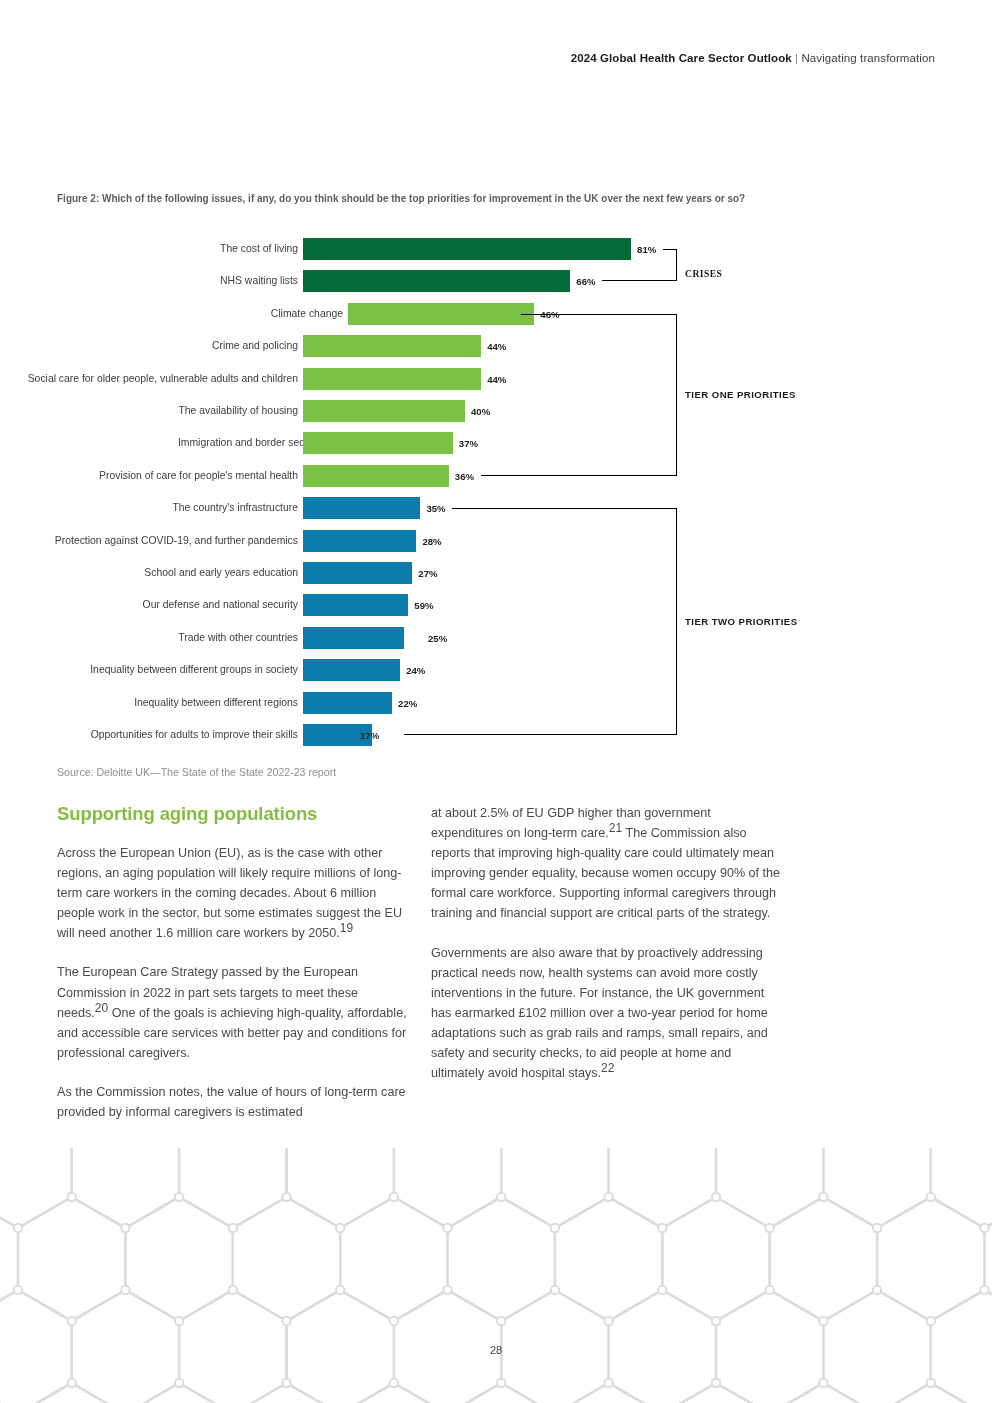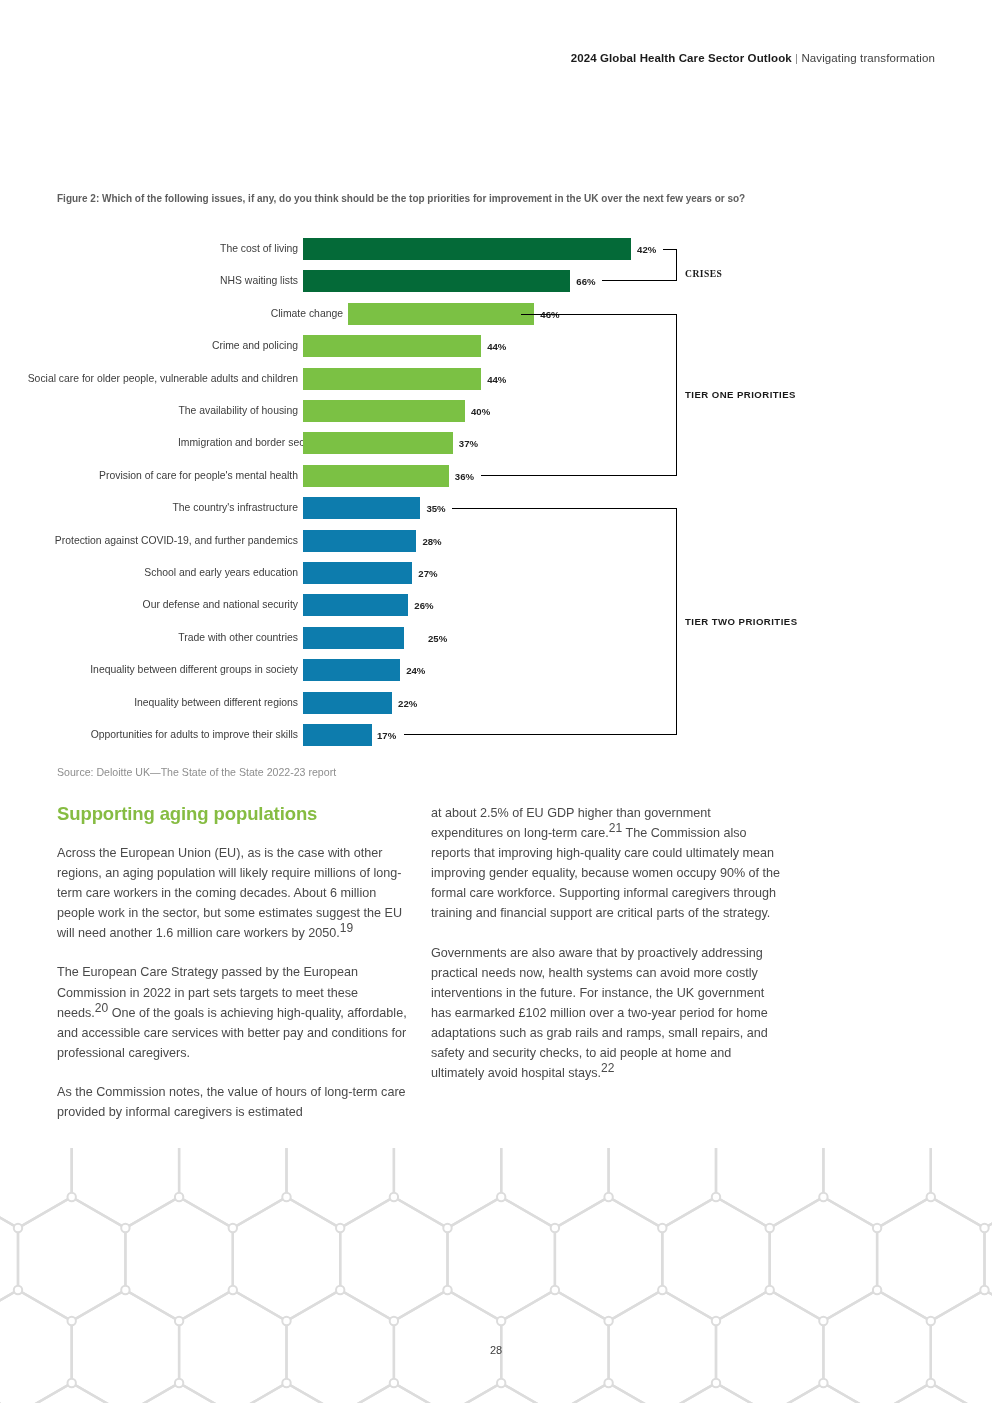--- a/index.html
+++ b/index.html
@@ -82,21 +82,21 @@
     <span class="sep">|</span>
     <span class="light">Navigating transformation</span>
   </div>
 
   <div class="fig-title">Figure 2: Which of the following issues, if any, do you think should be the top priorities for improvement in the UK over the next few years or so?</div>
 
   <div class="chart" id="chart">
       <div class="row" style="top: 0px; width: 992px;">
         <div class="cat">The cost of living</div>
         <div class="bar" style="width: 328.05px; background: rgb(4, 106, 56);"></div>
-        <div class="val" style="left: 637.05px;">42%</div>
+        <div class="val" style="left: 637.05px;">81%</div>
       </div>
       <div class="row" style="top: 32.4px; width: 992px;">
         <div class="cat">NHS waiting lists</div>
         <div class="bar" style="width: 267.3px; background: rgb(4, 106, 56);"></div>
         <div class="val" style="left: 576.3px;">66%</div>
       </div>
       <div class="row" style="top: 64.8px; width: 992px; margin-left: 45px;">
         <div class="cat">Climate change</div>
         <div class="bar" style="width: 186.3px; background: rgb(123, 193, 68);"></div>
         <div class="val" style="left: 495.3px;">46%</div>
@@ -137,41 +137,41 @@
         <div class="val" style="left: 422.4px;">28%</div>
       </div>
       <div class="row" style="top: 324px; width: 992px;">
         <div class="cat">School and early years education</div>
         <div class="bar" style="width: 109.35px; background: rgb(13, 124, 173);"></div>
         <div class="val" style="left: 418.35px;">27%</div>
       </div>
       <div class="row" style="top: 356.4px; width: 992px;">
         <div class="cat">Our defense and national security</div>
         <div class="bar" style="width: 105.3px; background: rgb(13, 124, 173);"></div>
-        <div class="val" style="left: 414.3px;">26%</div>
+        <div class="val" style="left: 414.3px;">59%</div>
       </div>
       <div class="row" style="top: 388.8px; width: 992px;">
         <div class="cat">Trade with other countries</div>
         <div class="bar" style="width: 101.25px; background: rgb(13, 124, 173);"></div>
         <div class="val" style="left: 428px;">25%</div>
       </div>
       <div class="row" style="top: 421.2px; width: 992px;">
         <div class="cat">Inequality between different groups in society</div>
         <div class="bar" style="width: 97.2px; background: rgb(13, 124, 173);"></div>
         <div class="val" style="left: 406.2px;">24%</div>
       </div>
       <div class="row" style="top: 453.6px; width: 992px;">
         <div class="cat">Inequality between different regions</div>
         <div class="bar" style="width: 89.1px; background: rgb(13, 124, 173);"></div>
         <div class="val" style="left: 398.1px;">22%</div>
       </div>
       <div class="row" style="top: 486px; width: 992px;">
         <div class="cat">Opportunities for adults to improve their skills</div>
         <div class="bar" style="width: 68.85px; background: rgb(13, 124, 173);"></div>
-        <div class="val" style="left: 377px;">17%</div>
+        <div class="val" style="left: 360px;">17%</div>
       </div>
       <div class="bracket" style="left: 0px; top: 11px; height: 32.4px; width: 677px;">
         <div class="spine"></div>
         <div class="arm top" style="width: 13.95px;"></div>
         <div class="arm bot" style="width: 74.7px;"></div>
       </div>
       <div class="bracket-label" style="left: 685px; top: 30px; font-family: Liberation Serif, serif;">CRISES</div>
       <div class="bracket" style="left: 0px; top: 75.8px; height: 162px; width: 677px;">
         <div class="spine"></div>
         <div class="arm top" style="width: 155.7px;"></div>

